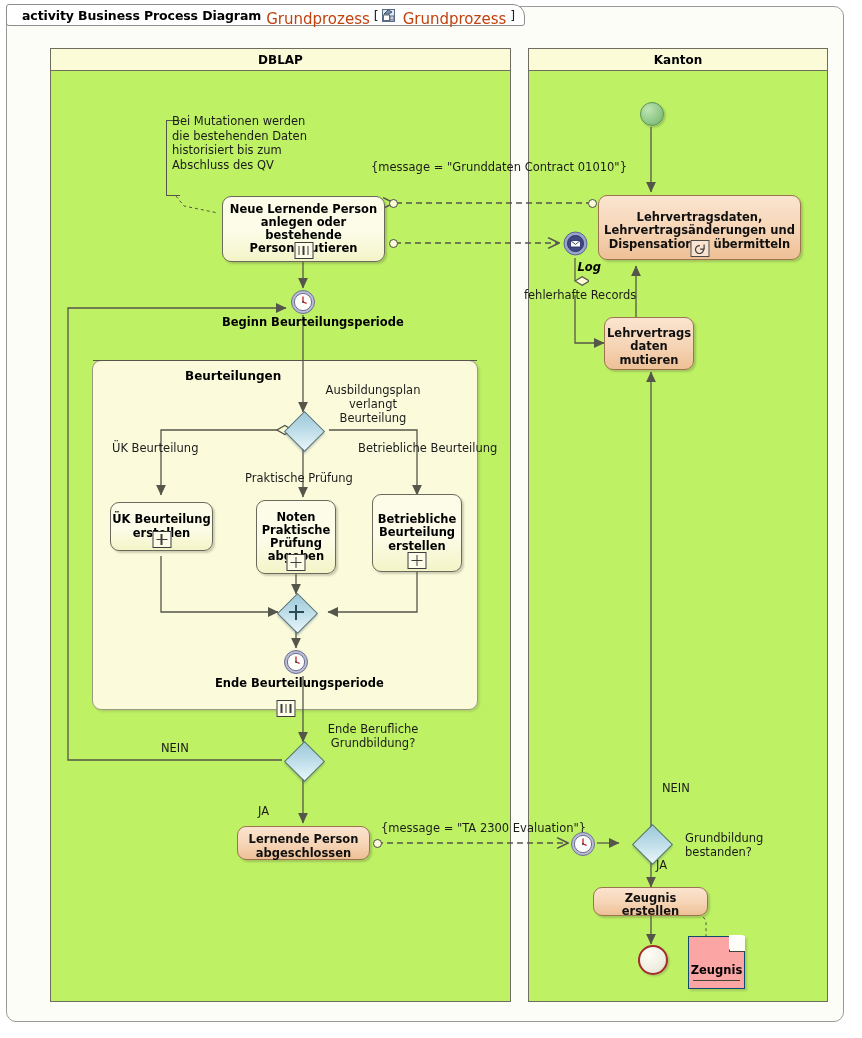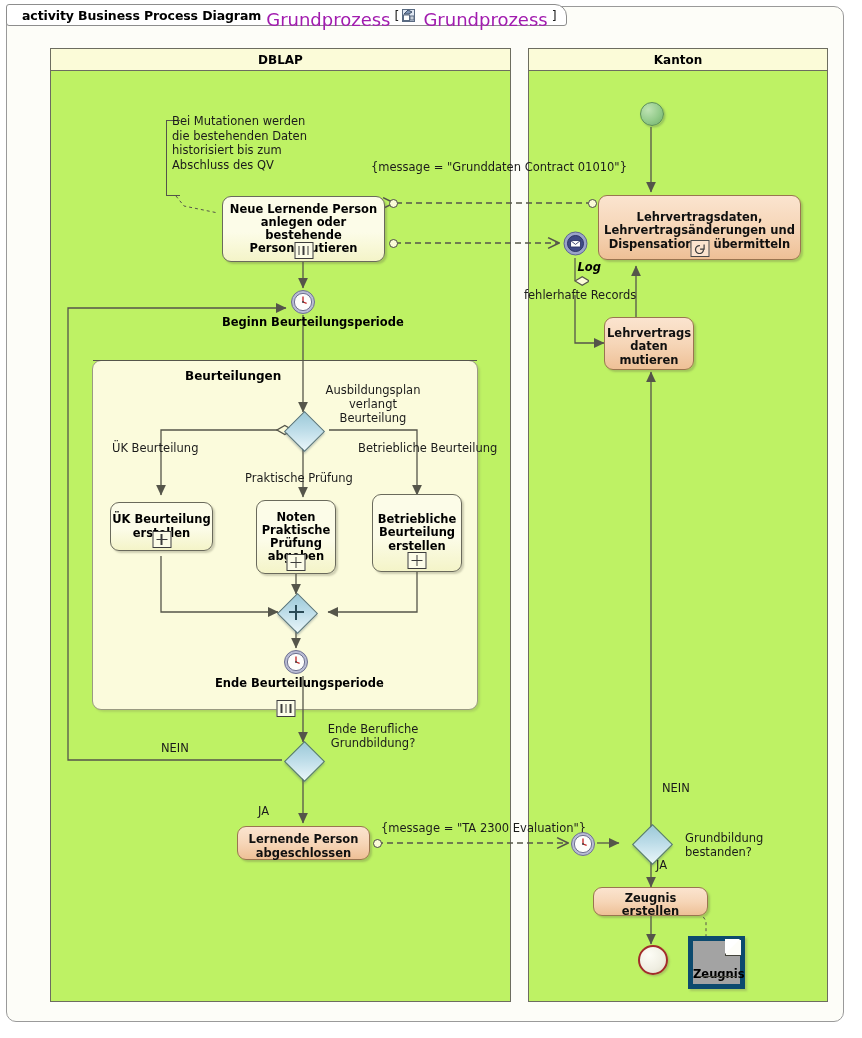--- a/index.html
+++ b/index.html
@@ -10,21 +10,21 @@
 
   
   .frame{position:absolute;left:6px;top:6px;width:838px;height:1016px;
          border:1px solid #9a9a9a;border-radius:10px;background:#fdfdf8;
          box-sizing:border-box;}
   .frame-tab{position:absolute;left:6px;top:4px;height:22px;
          border:1px solid #8d8d8d;border-radius:3px 12px 3px 3px;
          background:#ffffff;display:flex;align-items:center;
          padding:0 9px 0 7px;white-space:nowrap;z-index:40;box-sizing:border-box;}
   .frame-tab .t-kind{font-size:12.5px;font-weight:bold;color:#000;letter-spacing:-0.1px;margin-left:8px;}
-  .frame-tab .t-name{font-size:18px;color:#a21caf;margin-left:5px;margin-top:8px;}
+  .frame-tab .t-name{font-size:15px;color:#c2410c;margin-left:5px;margin-top:8px;}
   .frame-tab .t-brk{font-size:12.5px;color:#202020;margin-left:4px;}
   .frame-tab .t-ico{width:13px;height:13px;margin:0 3px 0 3px;position:relative;flex:0 0 auto;}
   .frame-tab .t-ico svg{display:block;}
 
   
   .part{position:absolute;border:1px solid #6d6d60;background:#bef264;box-sizing:border-box;}
   .part-hd{position:absolute;left:0;top:0;right:0;height:22px;
            border-bottom:1px solid #6d6d60;background:#fbfbd8;
            display:flex;align-items:center;justify-content:center;box-sizing:border-box;}
   .part-hd span{font-size:12px;font-weight:bold;color:#000;}
@@ -81,21 +81,21 @@
   .clock{position:absolute;width:26px;height:26px;}
   .env{position:absolute;width:25px;height:25px;}
 
   
   .note{position:absolute;font-size:11.5px;color:#1b1b1b;line-height:14.5px;white-space:pre;}
   .note-br{position:absolute;border-left:1px solid #54544a;}
   .note-t{position:absolute;border-top:1px solid #54544a;}
   .note-b{position:absolute;border-bottom:1px solid #54544a;}
 
   
-  .doc{position:absolute;background:#a3a3a3;border:5px solid #0c4a6e;
+  .doc{position:absolute;background:#fca5a5;border:1px solid #0c4a6e;
        box-shadow:2px 2px 2px rgba(110,110,90,.30);box-sizing:border-box;}
   .doc .fold{position:absolute;right:-1px;top:-1px;width:15px;height:15px;
        background:#fdfdf8;border-left:1px solid #43433a;border-bottom:1px solid #43433a;
        transform:none;}
   .doc .fold:after{content:"";position:absolute;left:-1px;top:-1px;width:0;height:0;
        border-left:15px solid #ffffff;border-bottom:15px solid transparent;}
   .doc span{position:absolute;left:0;right:0;top:26px;text-align:center;
        font-size:11.5px;font-weight:bold;color:#000;}
   .doc .ln{position:absolute;left:4px;right:4px;bottom:7px;height:1px;background:#43433a;}
 

